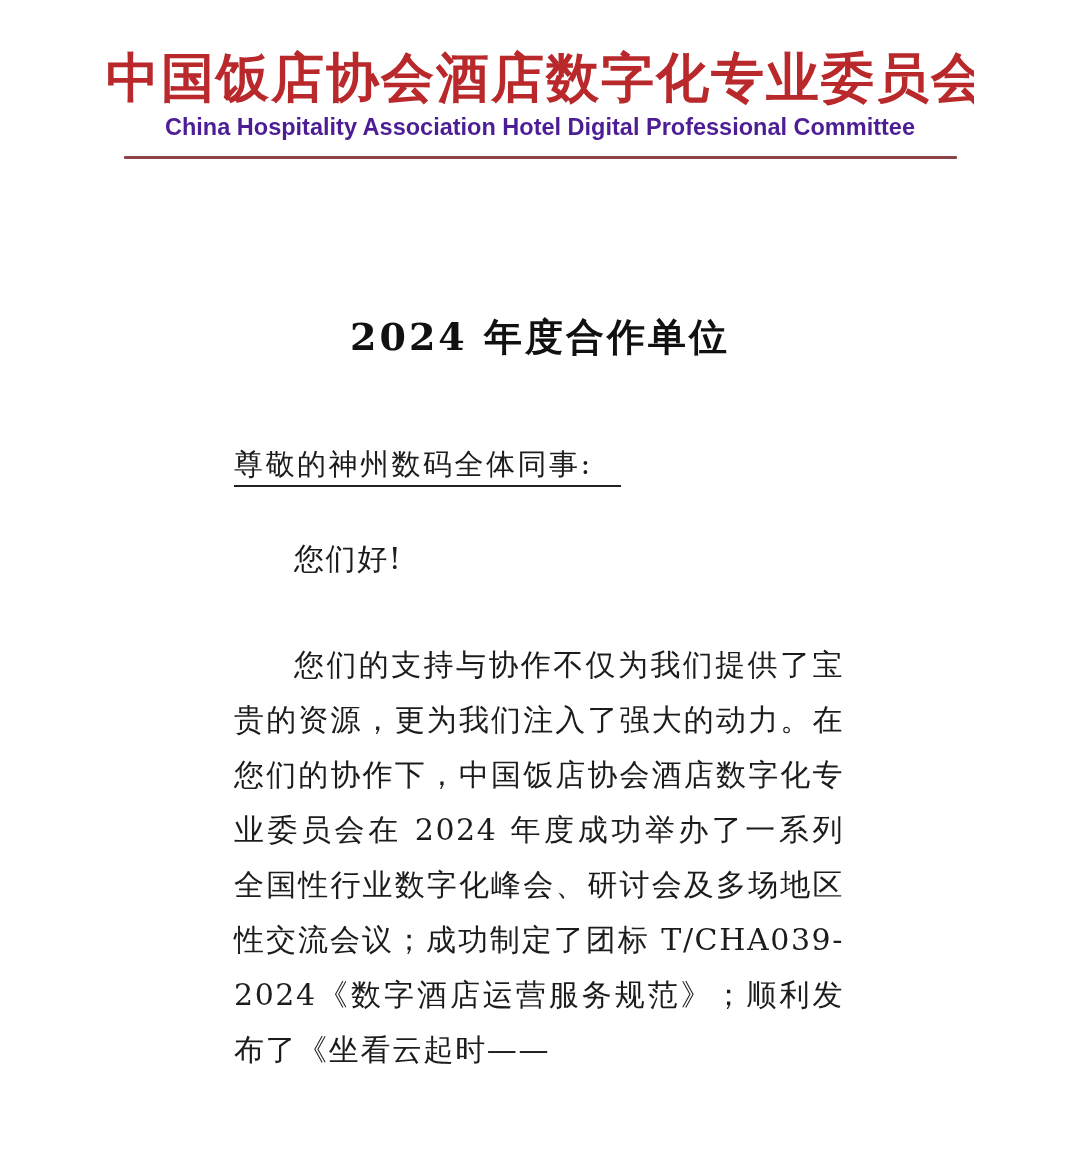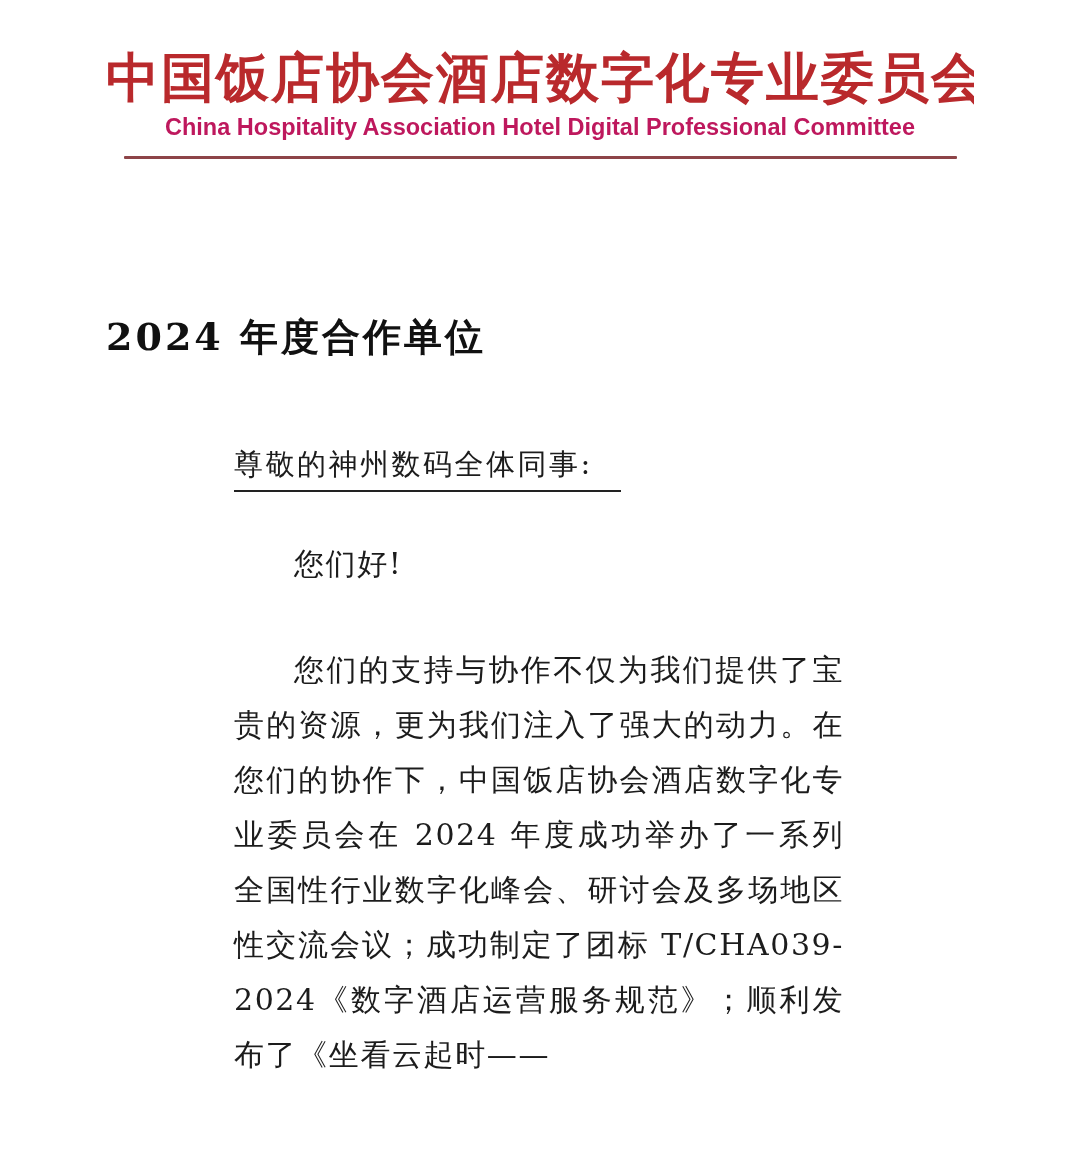--- a/index.html
+++ b/index.html
@@ -30,37 +30,37 @@
     font-weight: 700;
     color: #b9292c;
     letter-spacing: 2px;
     font-family: "DejaVu Serif", serif;
     white-space: nowrap;
   }
   .org-en {
     margin-top: 4px;
     font-size: 23.5px;
     font-weight: 700;
-    color: #be185d;
+    color: #4c1d95;
     font-family: "Liberation Sans", sans-serif;
     letter-spacing: 0px;
     white-space: nowrap;
   }
   .letterhead-divider {
     margin: 15px auto 0 auto;
     width: 833px;
     height: 3px;
     background: #8d4448;
     border-radius: 1px;
   }
 
   
   .letter-title {
     margin-top: 148px;
-    text-align: left;
+    text-align: center;
     font-weight: 700;
     color: #111111;
   }
   .letter-title .title-line {
     display: block;
     font-size: 38px;
     line-height: 60px;
     letter-spacing: 3px;
   }
 
@@ -69,21 +69,20 @@
     margin: 76px 130px 0 128px;
     font-size: 29px;
     line-height: 42px;
     color: #1c1c1c;
   }
   .salutation-text {
     display: inline-block;
     letter-spacing: 2.5px;
     border-bottom: 2px solid #222222;
     padding-right: 28px;
-    padding-bottom: 5px;
   }
 
   
   .letter-body {
     margin: 44px 130px 0 128px;
     font-size: 30px;
     line-height: 55px;
     letter-spacing: 1.6px;
     text-align: justify;
     color: #1c1c1c;

